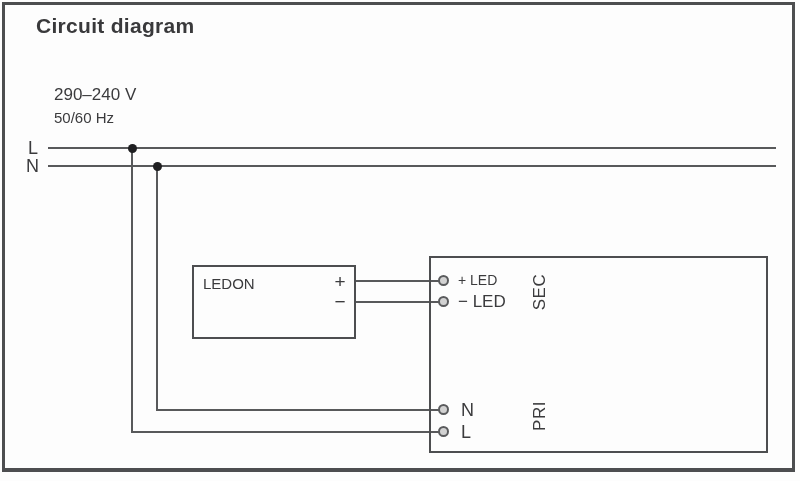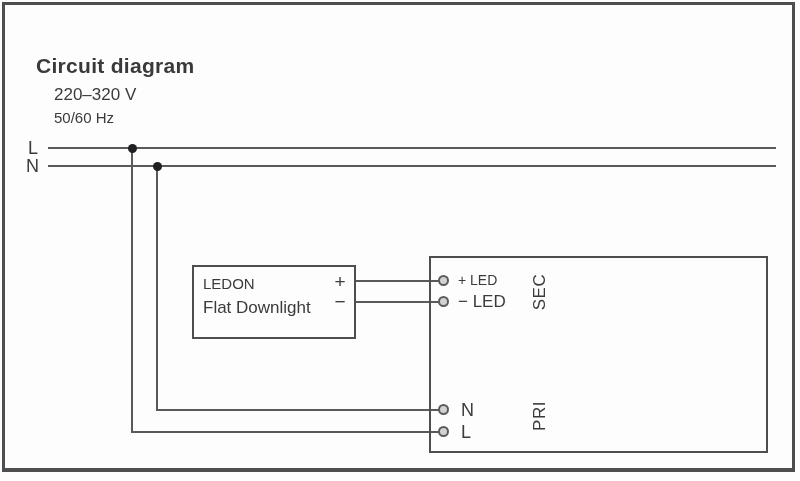--- a/index.html
+++ b/index.html
@@ -25,21 +25,20 @@
     border: 3px solid #4d4e50;
     border-bottom-width: 4px;
     background: transparent;
   }
   .txt { position: absolute; white-space: nowrap; }
   .title {
     left: 36px; top: 14px;
     font-size: 21px; font-weight: bold;
     color: #39393b;
     letter-spacing: 0.3px;
-    margin-top: 40px;
   }
   .supply-voltage { left: 54px; top: 85px; font-size: 17px; }
   .supply-freq    { left: 54px; top: 109px; font-size: 15px; }
   .lbl-l { left: 28px; top: 138px; font-size: 18px; }
   .lbl-n { left: 26px; top: 156px; font-size: 18px; }
 
   .wire { position: absolute; background: #58595b; }
   .w-l-line   { left: 48px;  top: 147px; width: 728px; height: 2px; }
   .w-n-line   { left: 48px;  top: 165px; width: 728px; height: 2px; }
   .w-l-vert   { left: 131px; top: 148px; width: 2px;  height: 285px; }
@@ -103,41 +102,40 @@
 </style>
 </head>
 <body>
 
 <div id="stage">
 
   <div class="frame"></div>
 
   <div class="txt title">Circuit diagram</div>
 
-  <div class="txt supply-voltage">220–320 V</div>
+  <div class="txt supply-voltage">290–240 V</div>
   <div class="txt supply-freq">50/60 Hz</div>
 
   <div class="txt lbl-l">L</div>
   <div class="txt lbl-n">N</div>
 
   <div class="wire w-l-line"></div>
   <div class="wire w-n-line"></div>
   <div class="wire w-l-vert"></div>
   <div class="wire w-l-bottom"></div>
   <div class="wire w-n-vert"></div>
   <div class="wire w-n-bottom"></div>
   <div class="wire w-plus"></div>
   <div class="wire w-minus"></div>
 
   <div class="jdot jdot-l"></div>
   <div class="jdot jdot-n"></div>
 
   <div class="box lamp-box"></div>
   <div class="txt lamp-name1">LEDON</div>
-  <div class="txt lamp-name2">Flat Downlight</div>
   <div class="txt lamp-plus">+</div>
   <div class="txt lamp-minus">−</div>
 
   <div class="box driver-box"></div>
 
   <div class="terminal t-plus"></div>
   <div class="terminal t-minus"></div>
   <div class="terminal t-n"></div>
   <div class="terminal t-l"></div>
 

